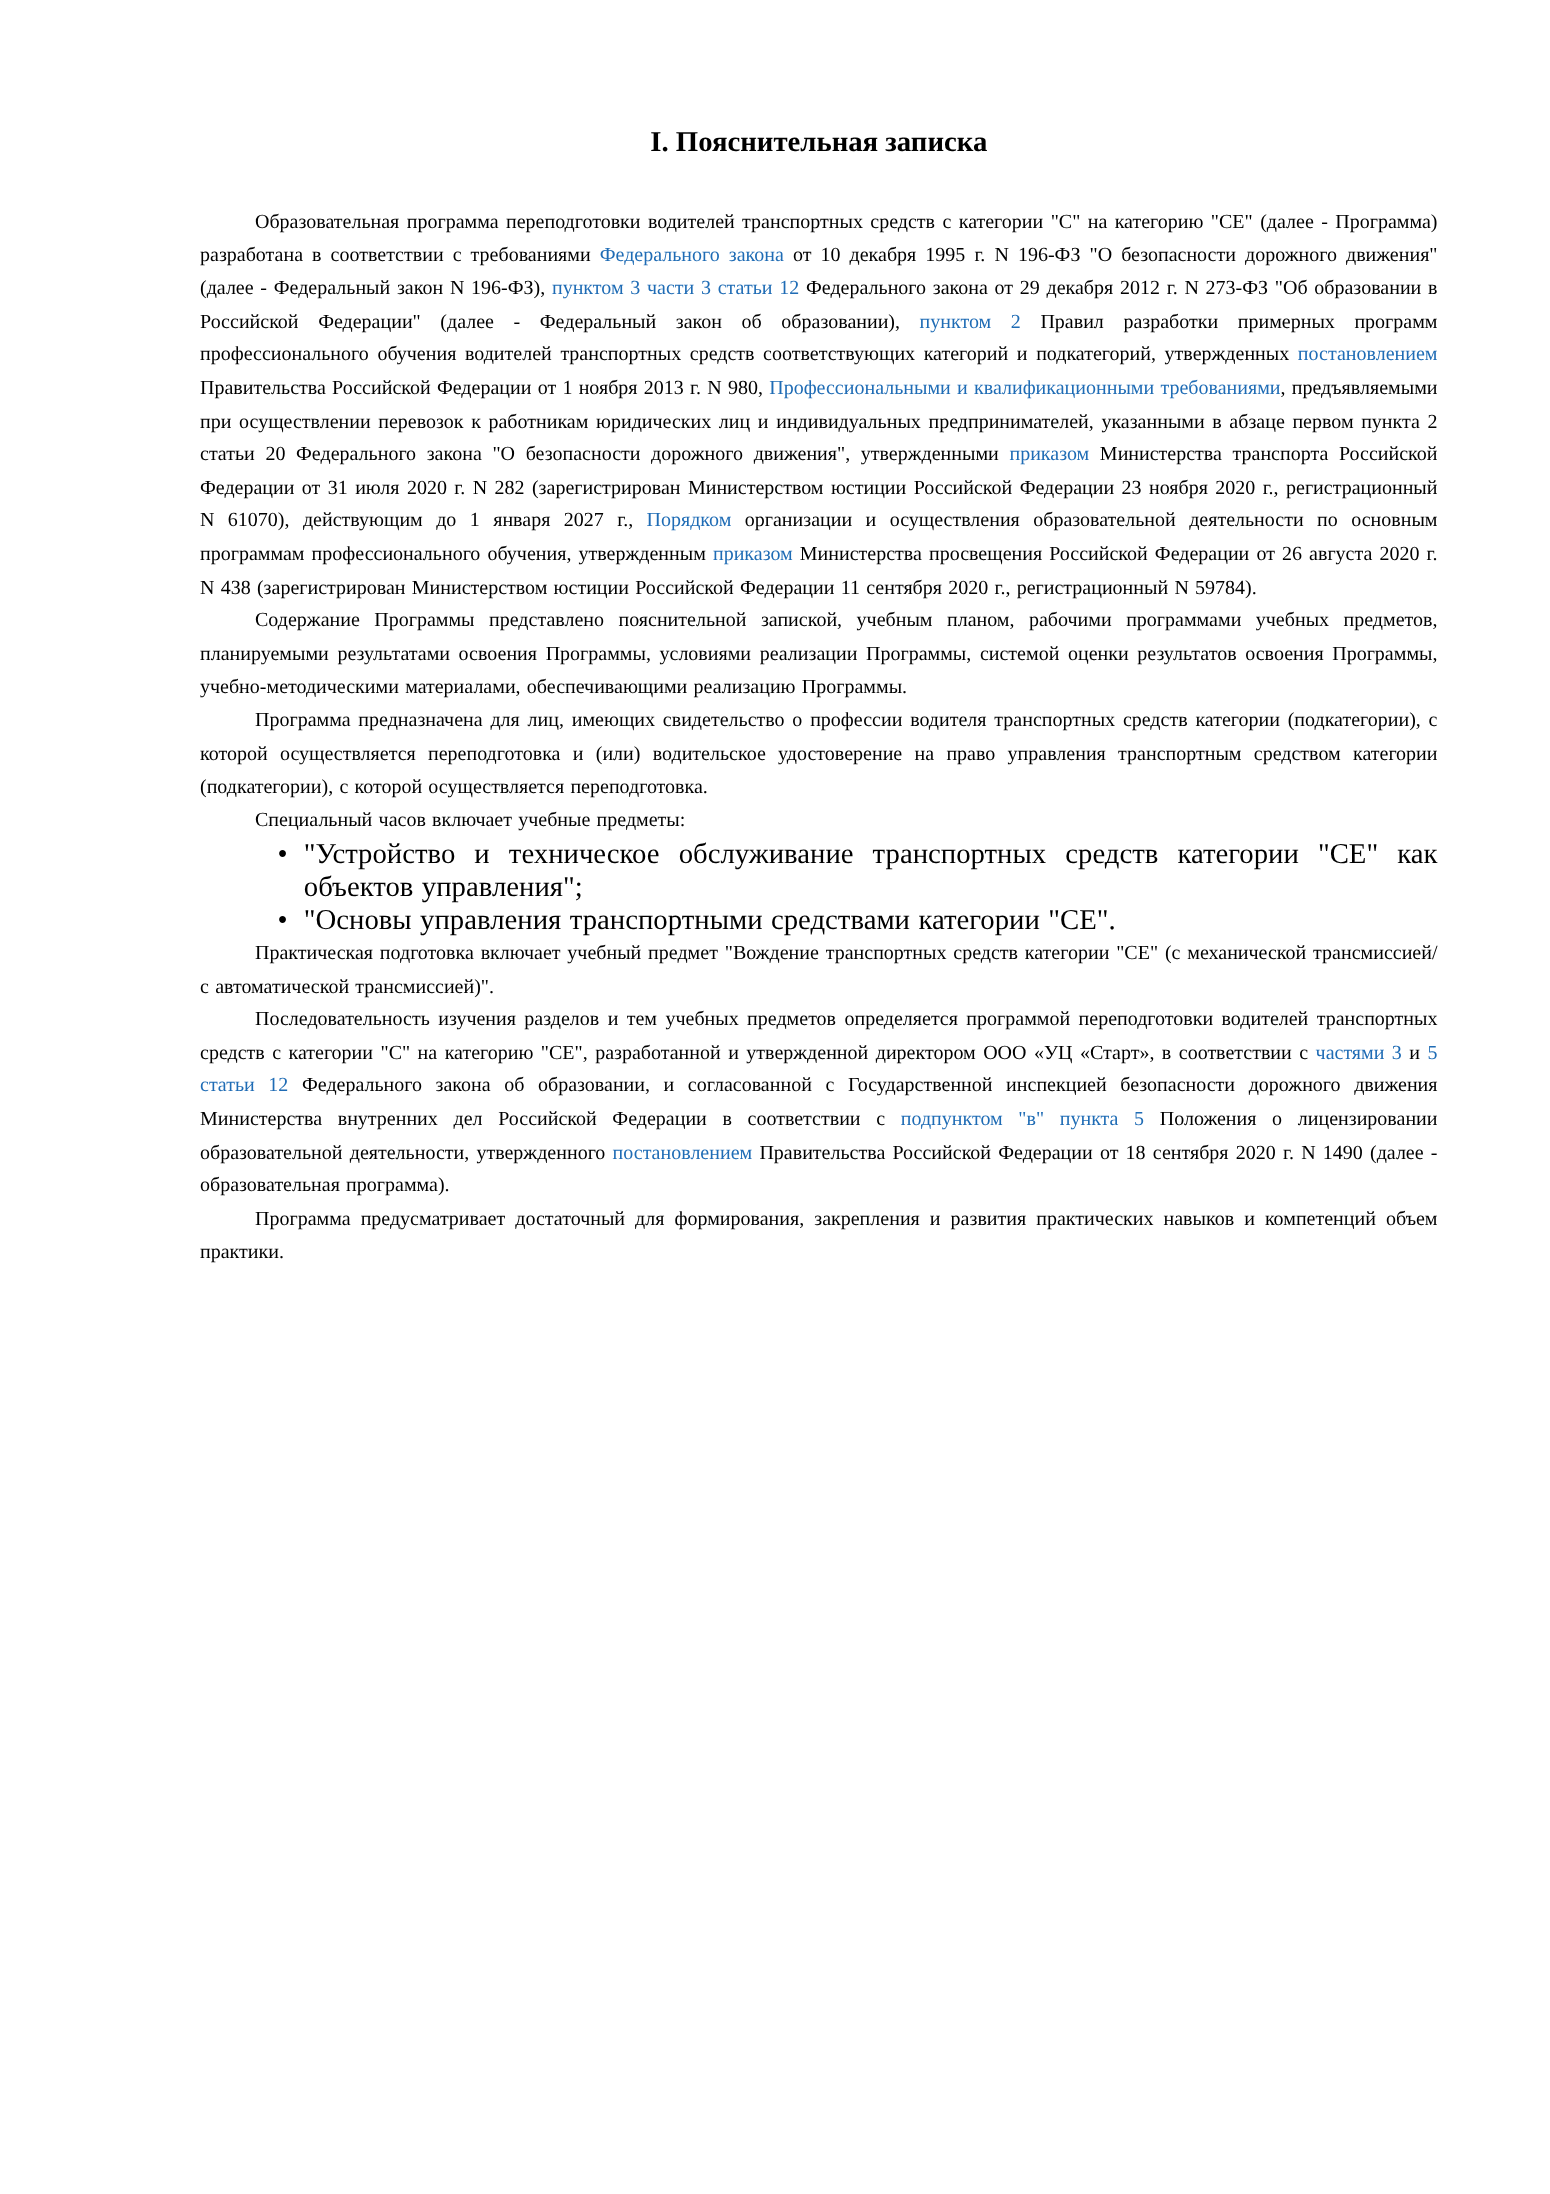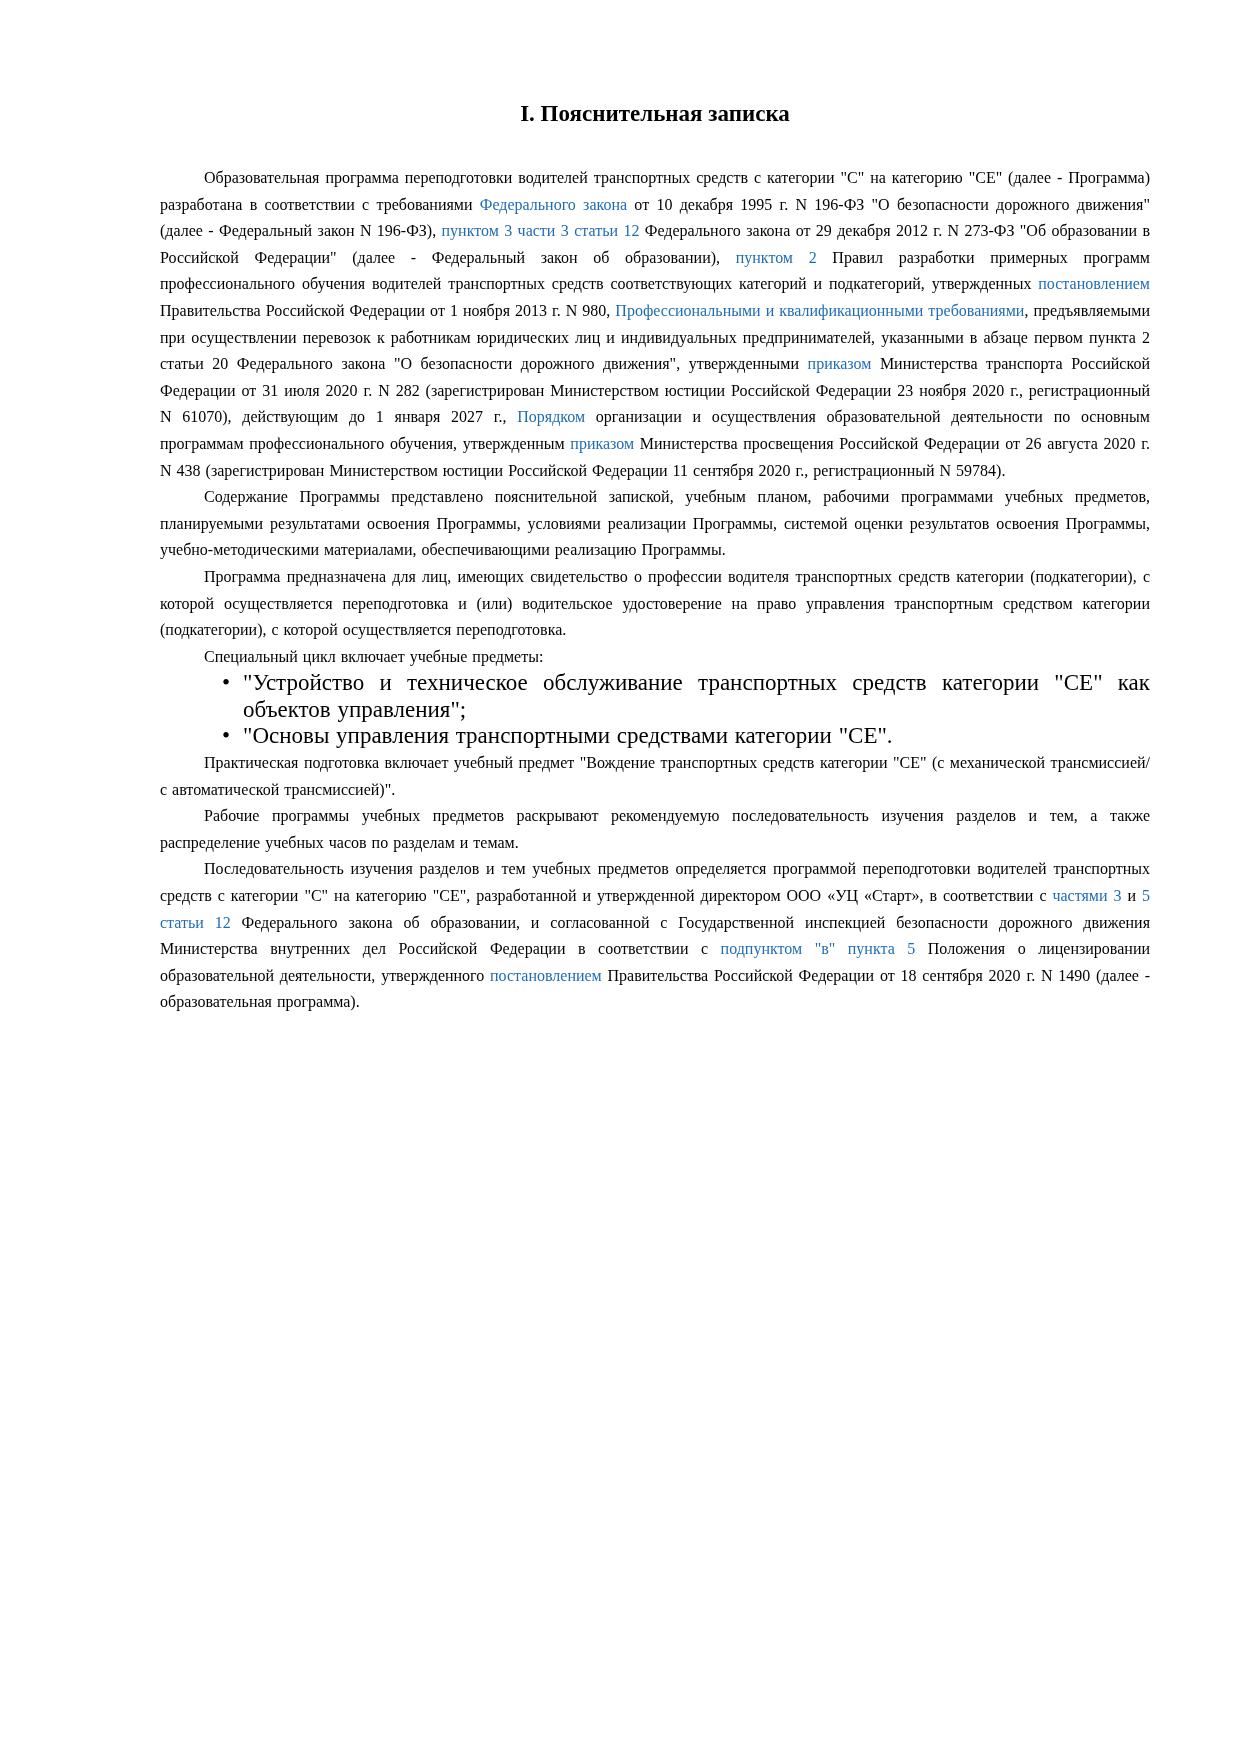--- a/index.html
+++ b/index.html
@@ -64,22 +64,22 @@
 </head>
 <body>
 
 <div class="page">
   <div class="content">
     <p class="doc-title">I. Пояснительная записка</p>
     <div>
         <p class="para"><span>Образовательная программа переподготовки водителей транспортных средств с категории "С" на категорию "СЕ" (далее - Программа) разработана в соответствии с требованиями </span><span class="doc-link">Федерального закона</span><span> от 10 декабря 1995 г. N 196-ФЗ "О безопасности дорожного движения" (далее - Федеральный закон N 196-ФЗ), </span><span class="doc-link">пунктом 3 части 3 статьи 12</span><span> Федерального закона от 29 декабря 2012 г. N 273-ФЗ "Об образовании в Российской Федерации" (далее - Федеральный закон об образовании), </span><span class="doc-link">пунктом 2</span><span> Правил разработки примерных программ профессионального обучения водителей транспортных средств соответствующих категорий и подкатегорий, утвержденных </span><span class="doc-link">постановлением</span><span> Правительства Российской Федерации от 1 ноября 2013 г. N 980, </span><span class="doc-link">Профессиональными и квалификационными требованиями</span><span>, предъявляемыми при осуществлении перевозок к работникам юридических лиц и индивидуальных предпринимателей, указанными в абзаце первом пункта 2 статьи 20 Федерального закона "О безопасности дорожного движения", утвержденными </span><span class="doc-link">приказом</span><span> Министерства транспорта Российской Федерации от 31 июля 2020 г. N 282 (зарегистрирован Министерством юстиции Российской Федерации 23 ноября 2020 г., регистрационный N 61070), действующим до 1 января 2027 г., </span><span class="doc-link">Порядком</span><span> организации и осуществления образовательной деятельности по основным программам профессионального обучения, утвержденным </span><span class="doc-link">приказом</span><span> Министерства просвещения Российской Федерации от 26 августа 2020 г. N 438 (зарегистрирован Министерством юстиции Российской Федерации 11 сентября 2020 г., регистрационный N 59784).</span></p>
         <p class="para"><span>Содержание Программы представлено пояснительной запиской, учебным планом, рабочими программами учебных предметов, планируемыми результатами освоения Программы, условиями реализации Программы, системой оценки результатов освоения Программы, учебно-методическими материалами, обеспечивающими реализацию Программы.</span></p>
         <p class="para"><span>Программа предназначена для лиц, имеющих свидетельство о профессии водителя транспортных средств категории (подкатегории), с которой осуществляется переподготовка и (или) водительское удостоверение на право управления транспортным средством категории (подкатегории), с которой осуществляется переподготовка.</span></p>
-        <p class="para"><span>Специальный цикл включает учебные предметы:</span></p>
+        <p class="para"><span>Специальный часов включает учебные предметы:</span></p>
         <div class="bullet"><span class="bullet-marker">•</span><span><span>"Устройство и техническое обслуживание транспортных средств категории "СЕ" как объектов управления";</span></span></div>
         <div class="bullet"><span class="bullet-marker">•</span><span><span>"Основы управления транспортными средствами категории "СЕ".</span></span></div>
         <p class="para"><span>Практическая подготовка включает учебный предмет "Вождение транспортных средств категории "СЕ" (с механической трансмиссией/с автоматической трансмиссией)".</span></p>
-        <p class="para"><span>Рабочие программы учебных предметов раскрывают рекомендуемую последовательность изучения разделов и тем, а также распределение учебных часов по разделам и темам.</span></p>
         <p class="para"><span>Последовательность изучения разделов и тем учебных предметов определяется программой переподготовки водителей транспортных средств с категории "С" на категорию "СЕ", разработанной и утвержденной директором ООО «УЦ «Старт», в соответствии с </span><span class="doc-link">частями 3</span><span> и </span><span class="doc-link">5 статьи 12</span><span> Федерального закона об образовании, и согласованной с Государственной инспекцией безопасности дорожного движения Министерства внутренних дел Российской Федерации в соответствии с </span><span class="doc-link">подпунктом "в" пункта 5</span><span> Положения о лицензировании образовательной деятельности, утвержденного </span><span class="doc-link">постановлением</span><span> Правительства Российской Федерации от 18 сентября 2020 г. N 1490 (далее - образовательная программа).</span></p>
+        <p class="para"><span>Программа предусматривает достаточный для формирования, закрепления и развития практических навыков и компетенций объем практики.</span></p>
       </div>
   </div>
   <div class="page-num">2</div>
 </div>
 
 </body></html>

